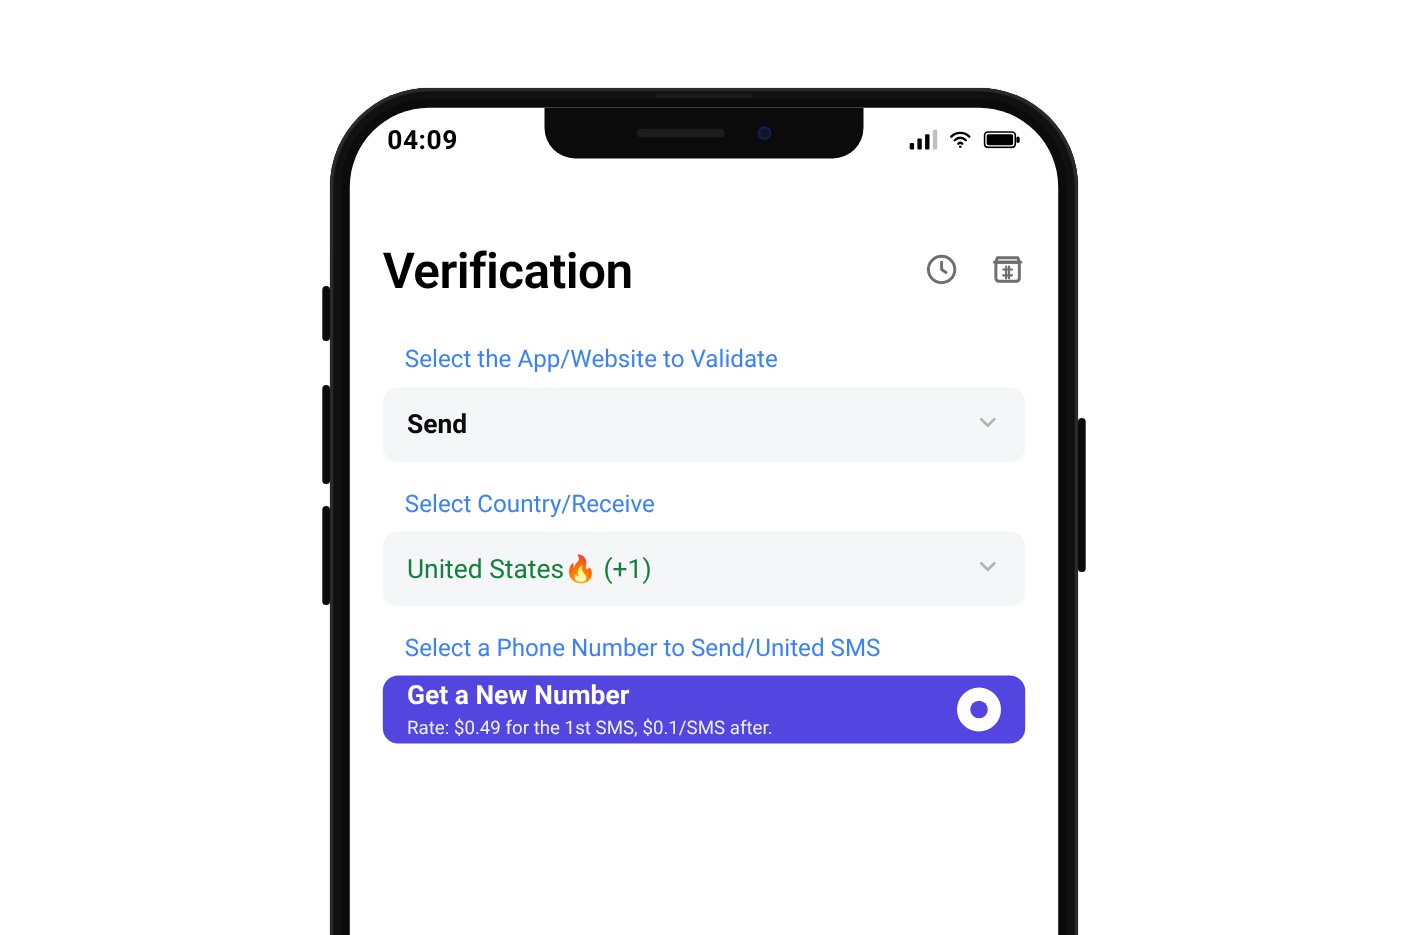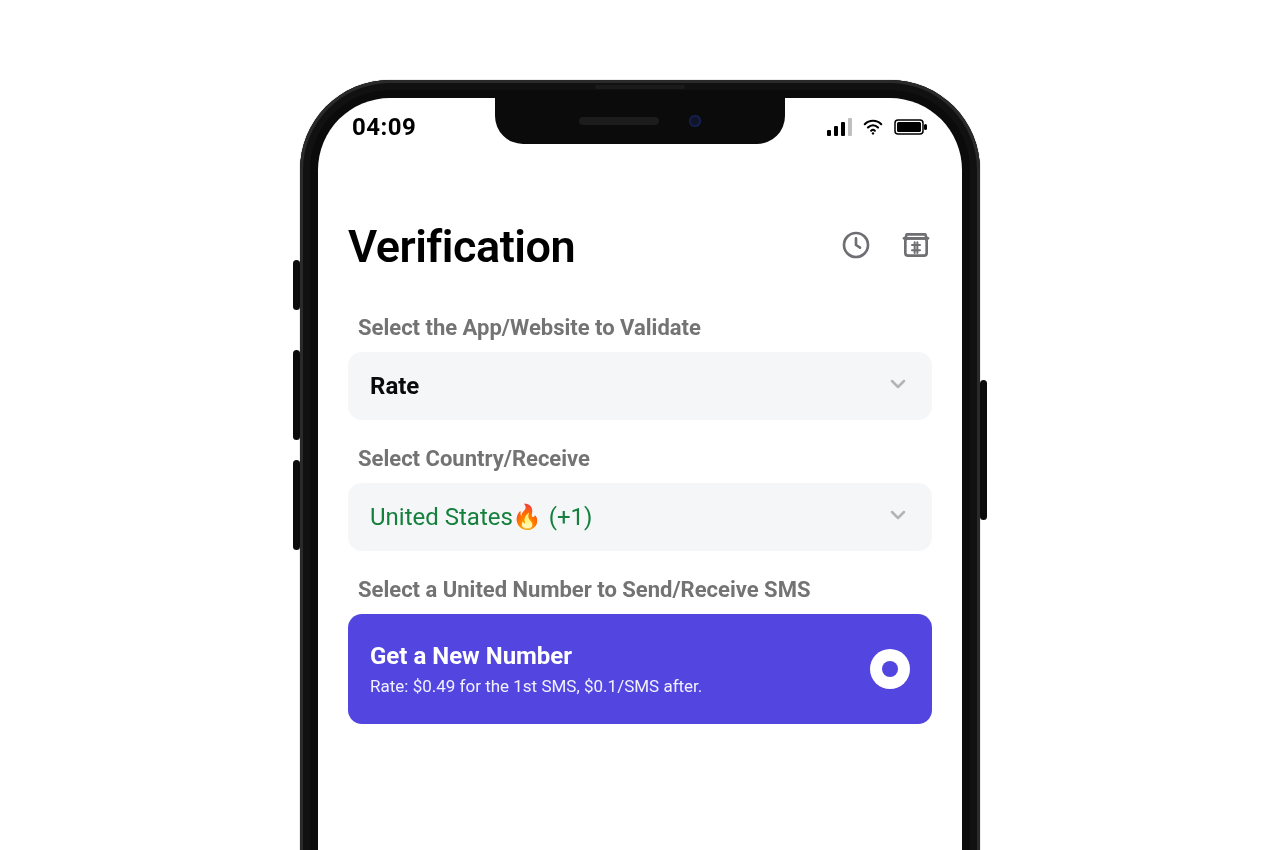--- a/index.html
+++ b/index.html
@@ -79,35 +79,35 @@
   .sig span:nth-child(4){height:18px; background:#bfbfbf}
   .wifi svg, .batt svg { display:block }
 
   
   .content { position: absolute; top: 110px; left: 0; right: 0; padding: 0 30px; }
   .header-row { display: flex; align-items: center; justify-content: space-between; margin: 12px 0 42px; }
   .page-title { font-size: 45px; font-weight: 600; letter-spacing: -.5px; }
   .header-icons { display: flex; gap: 28px; color: #6e6e73; }
   .header-icons svg { width: 32px; height: 32px; }
 
-  .section-label { color: #737373; font-size: 22px; margin: 4px 10px 12px; font-weight: bold; }
+  .section-label { color: #3b82f6; font-size: 22px; margin: 4px 20px 12px; }
 
   .select {
     display: flex; align-items: center; justify-content: space-between;
     background: #f5f6f8; border-radius: 14px; padding: 20px 22px; margin-bottom: 26px;
     cursor: pointer;
   }
   .select .value-app   { font-weight: 700; font-size: 24px; color: #0a0a0a; }
   .select .value-grey  { font-size: 24px; color: #15803d; }
   .select .chev { color: #b3b3b8; }
   .select .chev svg { width: 24px; height: 24px; }
 
   .cta {
     display: flex; align-items: center; justify-content: space-between;
-    background: #5245e0; color: #ffffff; border-radius: 14px; padding: 28px 22px;
+    background: #5245e0; color: #ffffff; border-radius: 14px; padding: 4px 22px;
     cursor: pointer;
   }
   .cta .cta-title { font-weight: 700; font-size: 24px; margin-bottom: 6px; }
   .cta .cta-sub   { font-size: 17px; opacity: .92; }
   .radio { width: 40px; height: 40px; border-radius: 999px; background:#fff; display:flex; align-items:center; justify-content:center; }
   .radio .dot { width: 16px; height: 16px; border-radius: 999px; background:#5245e0; }
 </style>
 </head>
 <body>
 
@@ -168,39 +168,39 @@
                 <path d="M4 7l1-3h14l1 3"></path>
                 <rect x="4" y="7" width="16" height="13" rx="2"></rect>
                 <path d="M9 12h6M9 16h6M11 10v8M13 10v8" stroke-width="1.5"></path>
               </svg>
             </span>
           </div>
         </div>
 
         <div class="section-label">Select the App/Website to Validate</div>
         <div class="select">
-          <span class="value-app">Rate</span>
+          <span class="value-app">Send</span>
           <span class="chev">
             <svg viewBox="0 0 24 24" fill="none" stroke="currentColor" stroke-width="2.5" stroke-linecap="round" stroke-linejoin="round">
                 <polyline points="6 9 12 15 18 9"></polyline>
               </svg>
           </span>
         </div>
 
         <div class="section-label">Select Country/Receive</div>
         <div class="select">
           <span class="value-grey">United States🔥 (+1)</span>
           <span class="chev">
             <svg viewBox="0 0 24 24" fill="none" stroke="currentColor" stroke-width="2.5" stroke-linecap="round" stroke-linejoin="round">
                 <polyline points="6 9 12 15 18 9"></polyline>
               </svg>
           </span>
         </div>
 
-        <div class="section-label">Select a United Number to Send/Receive SMS</div>
+        <div class="section-label">Select a Phone Number to Send/United SMS</div>
         <div class="cta">
           <div>
             <div class="cta-title">Get a New Number</div>
             <div class="cta-sub">Rate: $0.49 for the 1st SMS, $0.1/SMS after.</div>
           </div>
           <div class="radio">
               <span class="dot"></span>
             </div>
         </div>
       </div>

